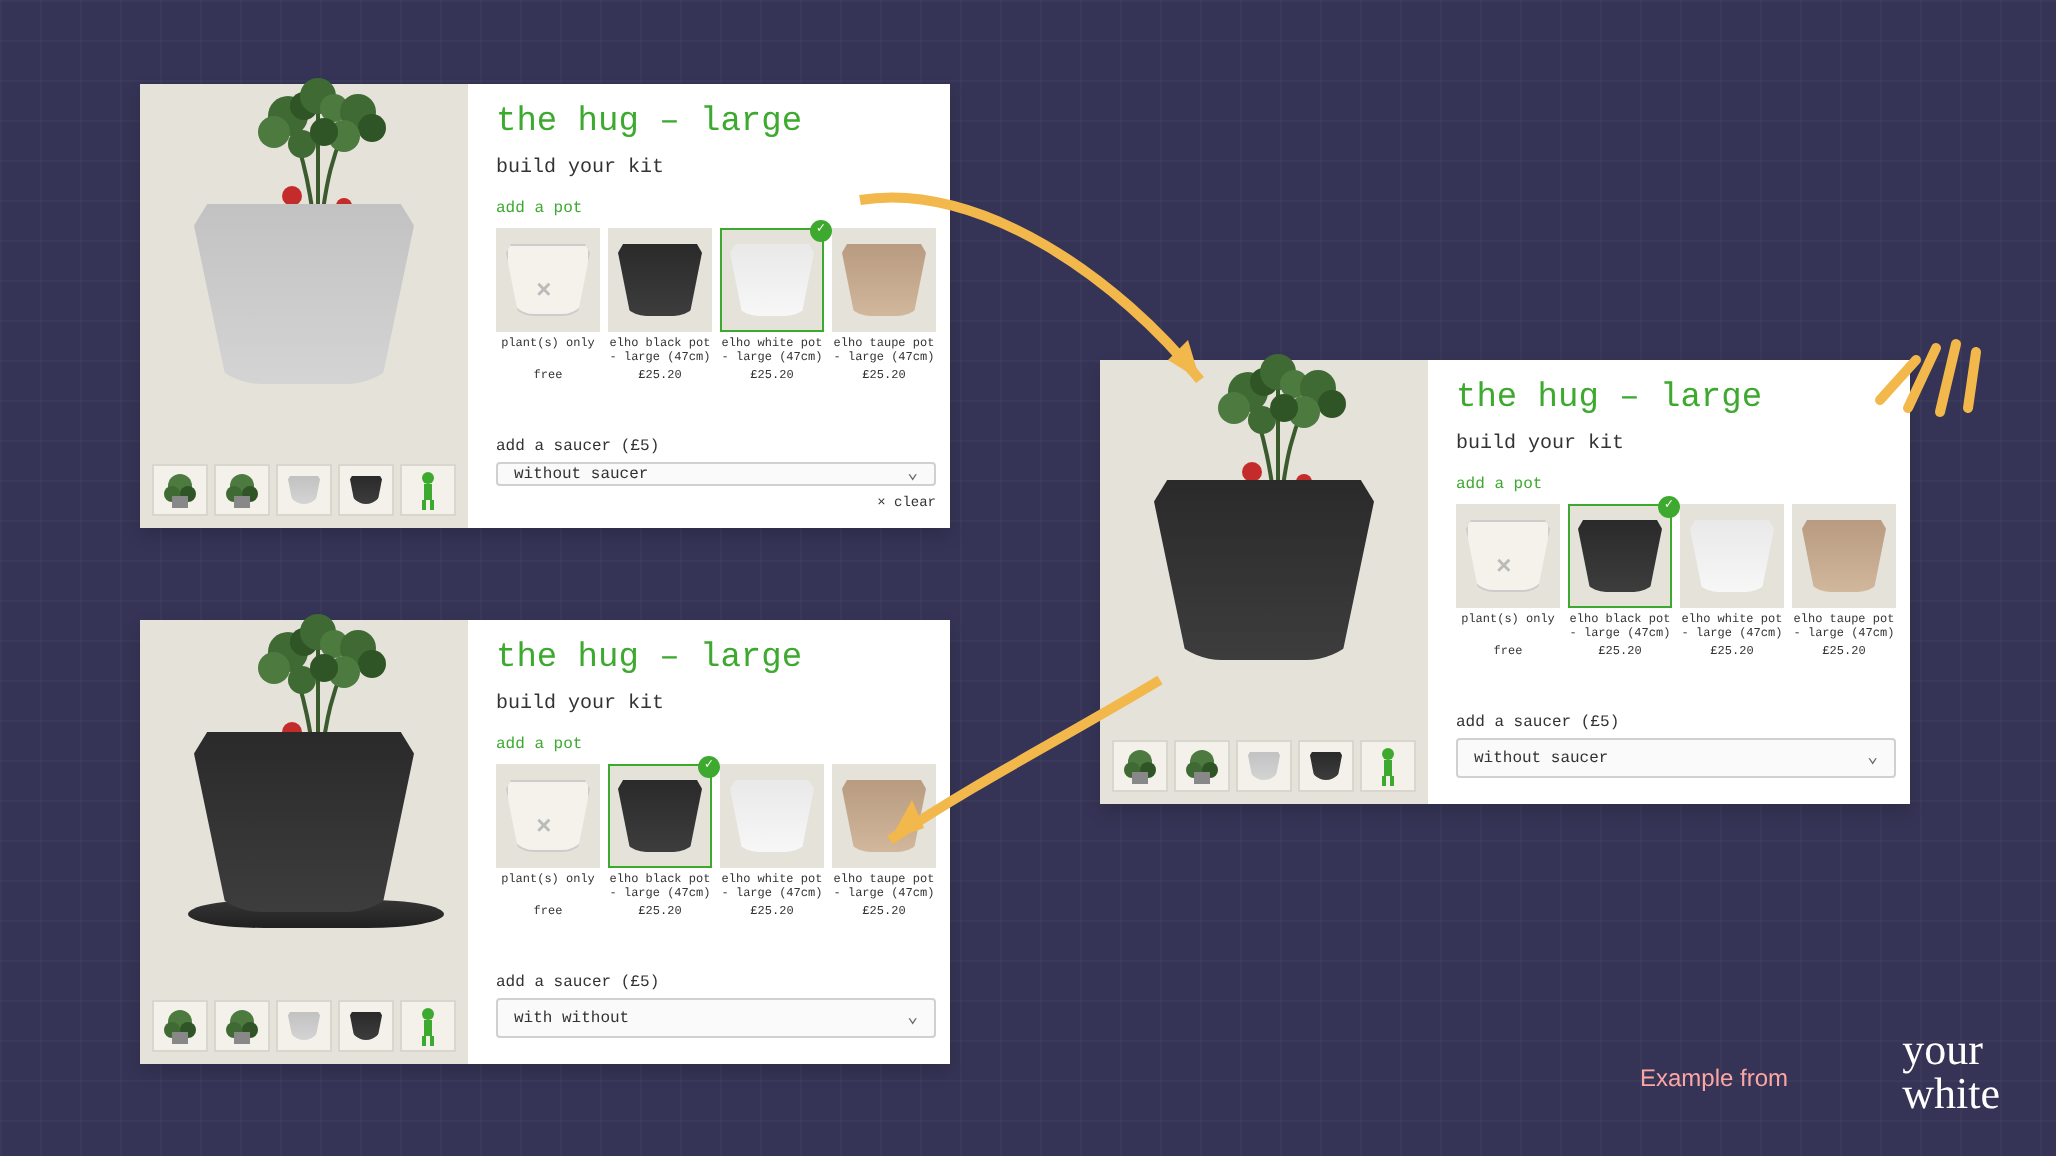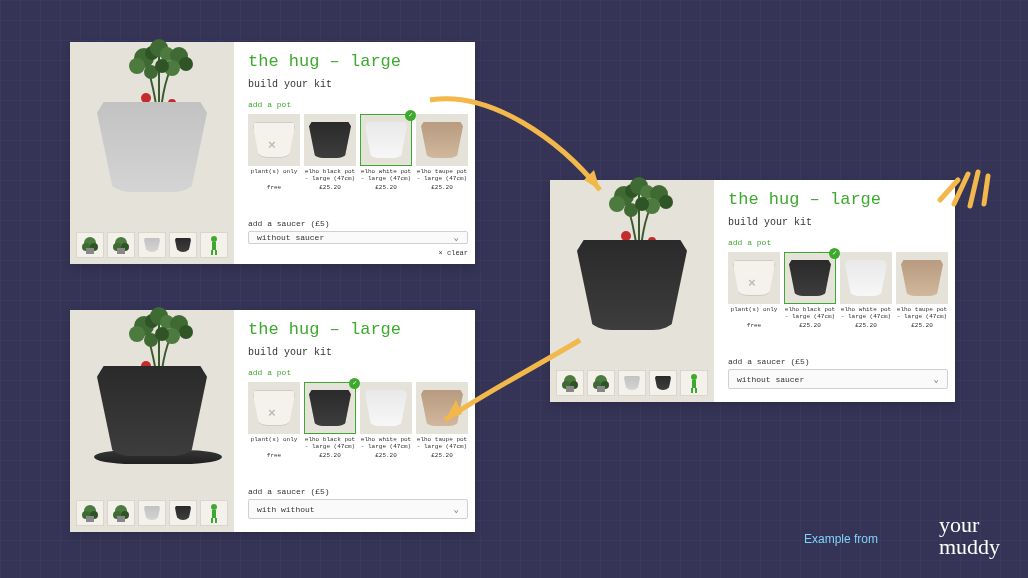--- a/index.html
+++ b/index.html
@@ -195,23 +195,23 @@
     width: 110px;
     height: 95px;
     pointer-events: none;
   }
   .plant svg { width:100%; height:100%; display:block; }
 
   .thumb-plant svg { width: 20px; height: 20px; display:block; }
 
   .footer-text {
     position: absolute;
-    right: 150px;
+    right: 134px;
     bottom: 32px;
-    color: #7dd3fc;
+    color: #fca5a5;
     font-size: 12px;
   }
   .logo {
     position: absolute;
     right: 28px;
     bottom: 20px;
     color: #fff;
     font-family: Georgia, 'Times New Roman', serif;
     font-size: 22px;
     line-height: 1;
@@ -549,14 +549,14 @@
     <line x1="10" y1="50" x2="28" y2="30"></line>
     <line x1="24" y1="54" x2="38" y2="24"></line>
     <line x1="40" y1="56" x2="48" y2="22"></line>
     <line x1="54" y1="54" x2="58" y2="26"></line>
   </g>
 </svg>
 
 <div class="footer-text">Example from</div>
 <div class="logo">
   <span>your</span>
-  <span class="l2">muddy</span>
+  <span class="l2">white</span>
 </div>
 
 </body></html>

